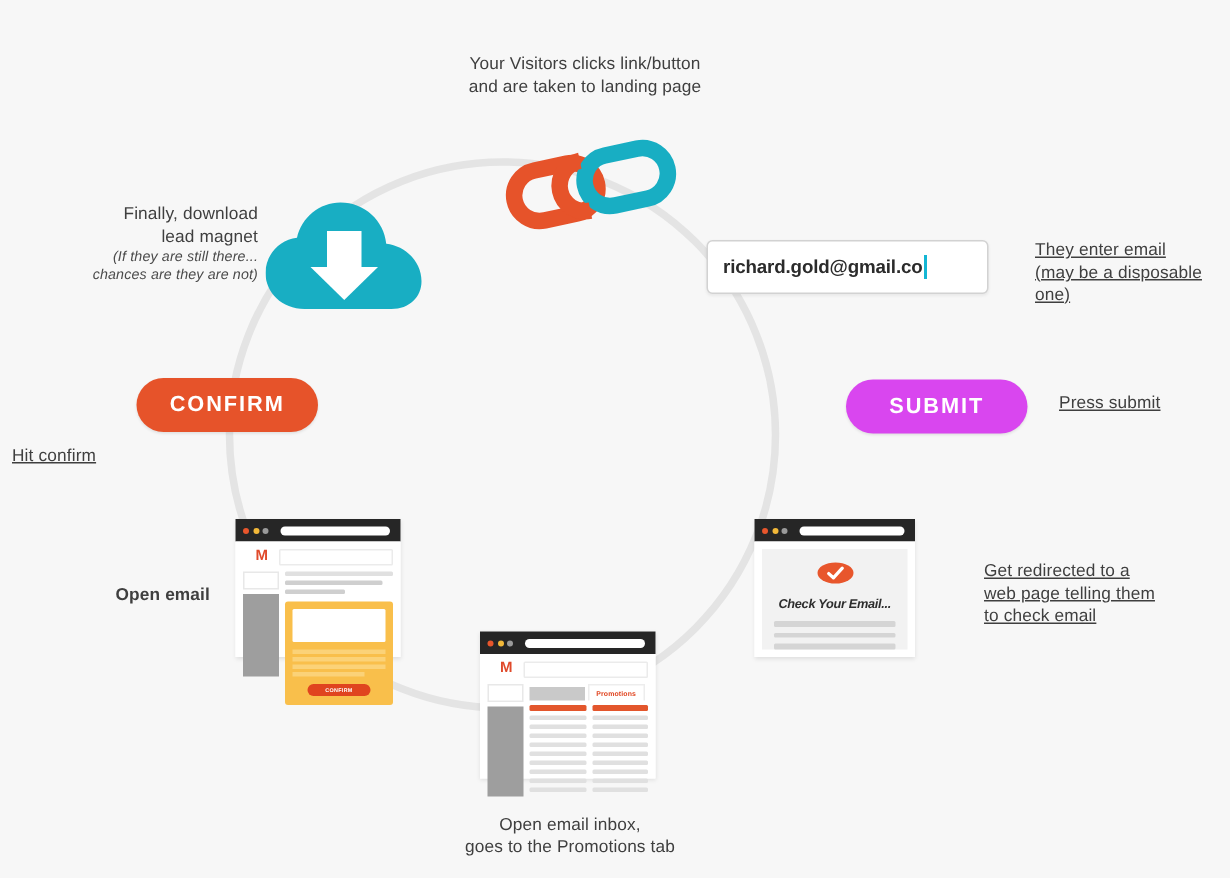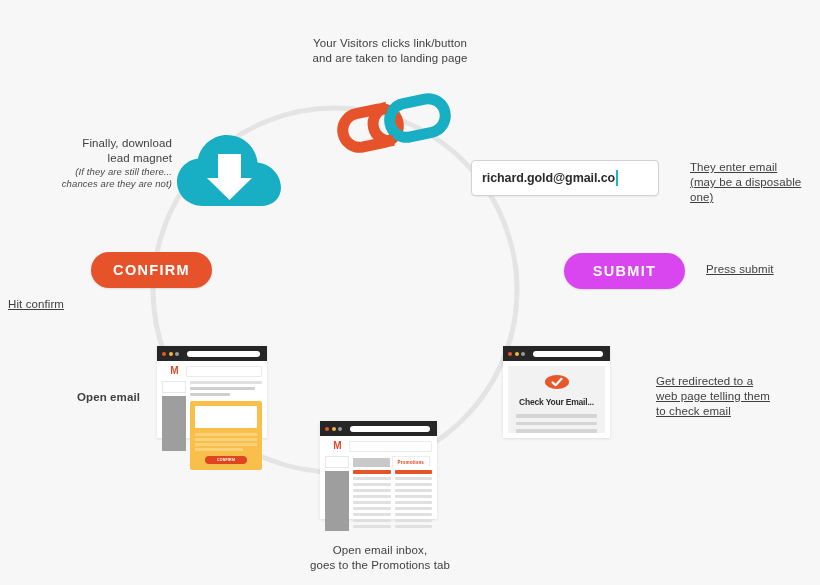--- a/index.html
+++ b/index.html
@@ -292,20 +292,21 @@
 
   
   .confirm-panel {
     background: #f2f2f2;
     padding: 9px 8px 10px 8px;
     height: 100%;
     box-sizing: border-box;
     display: flex;
     flex-direction: column;
     align-items: center;
+    font-style: italic;
   }
   .check-circle {
     width: 24px;
     height: 24px;
     border-radius: 50%;
     background: #e8562c;
     display: flex;
     align-items: center;
     justify-content: center;
     margin-bottom: 8px;

